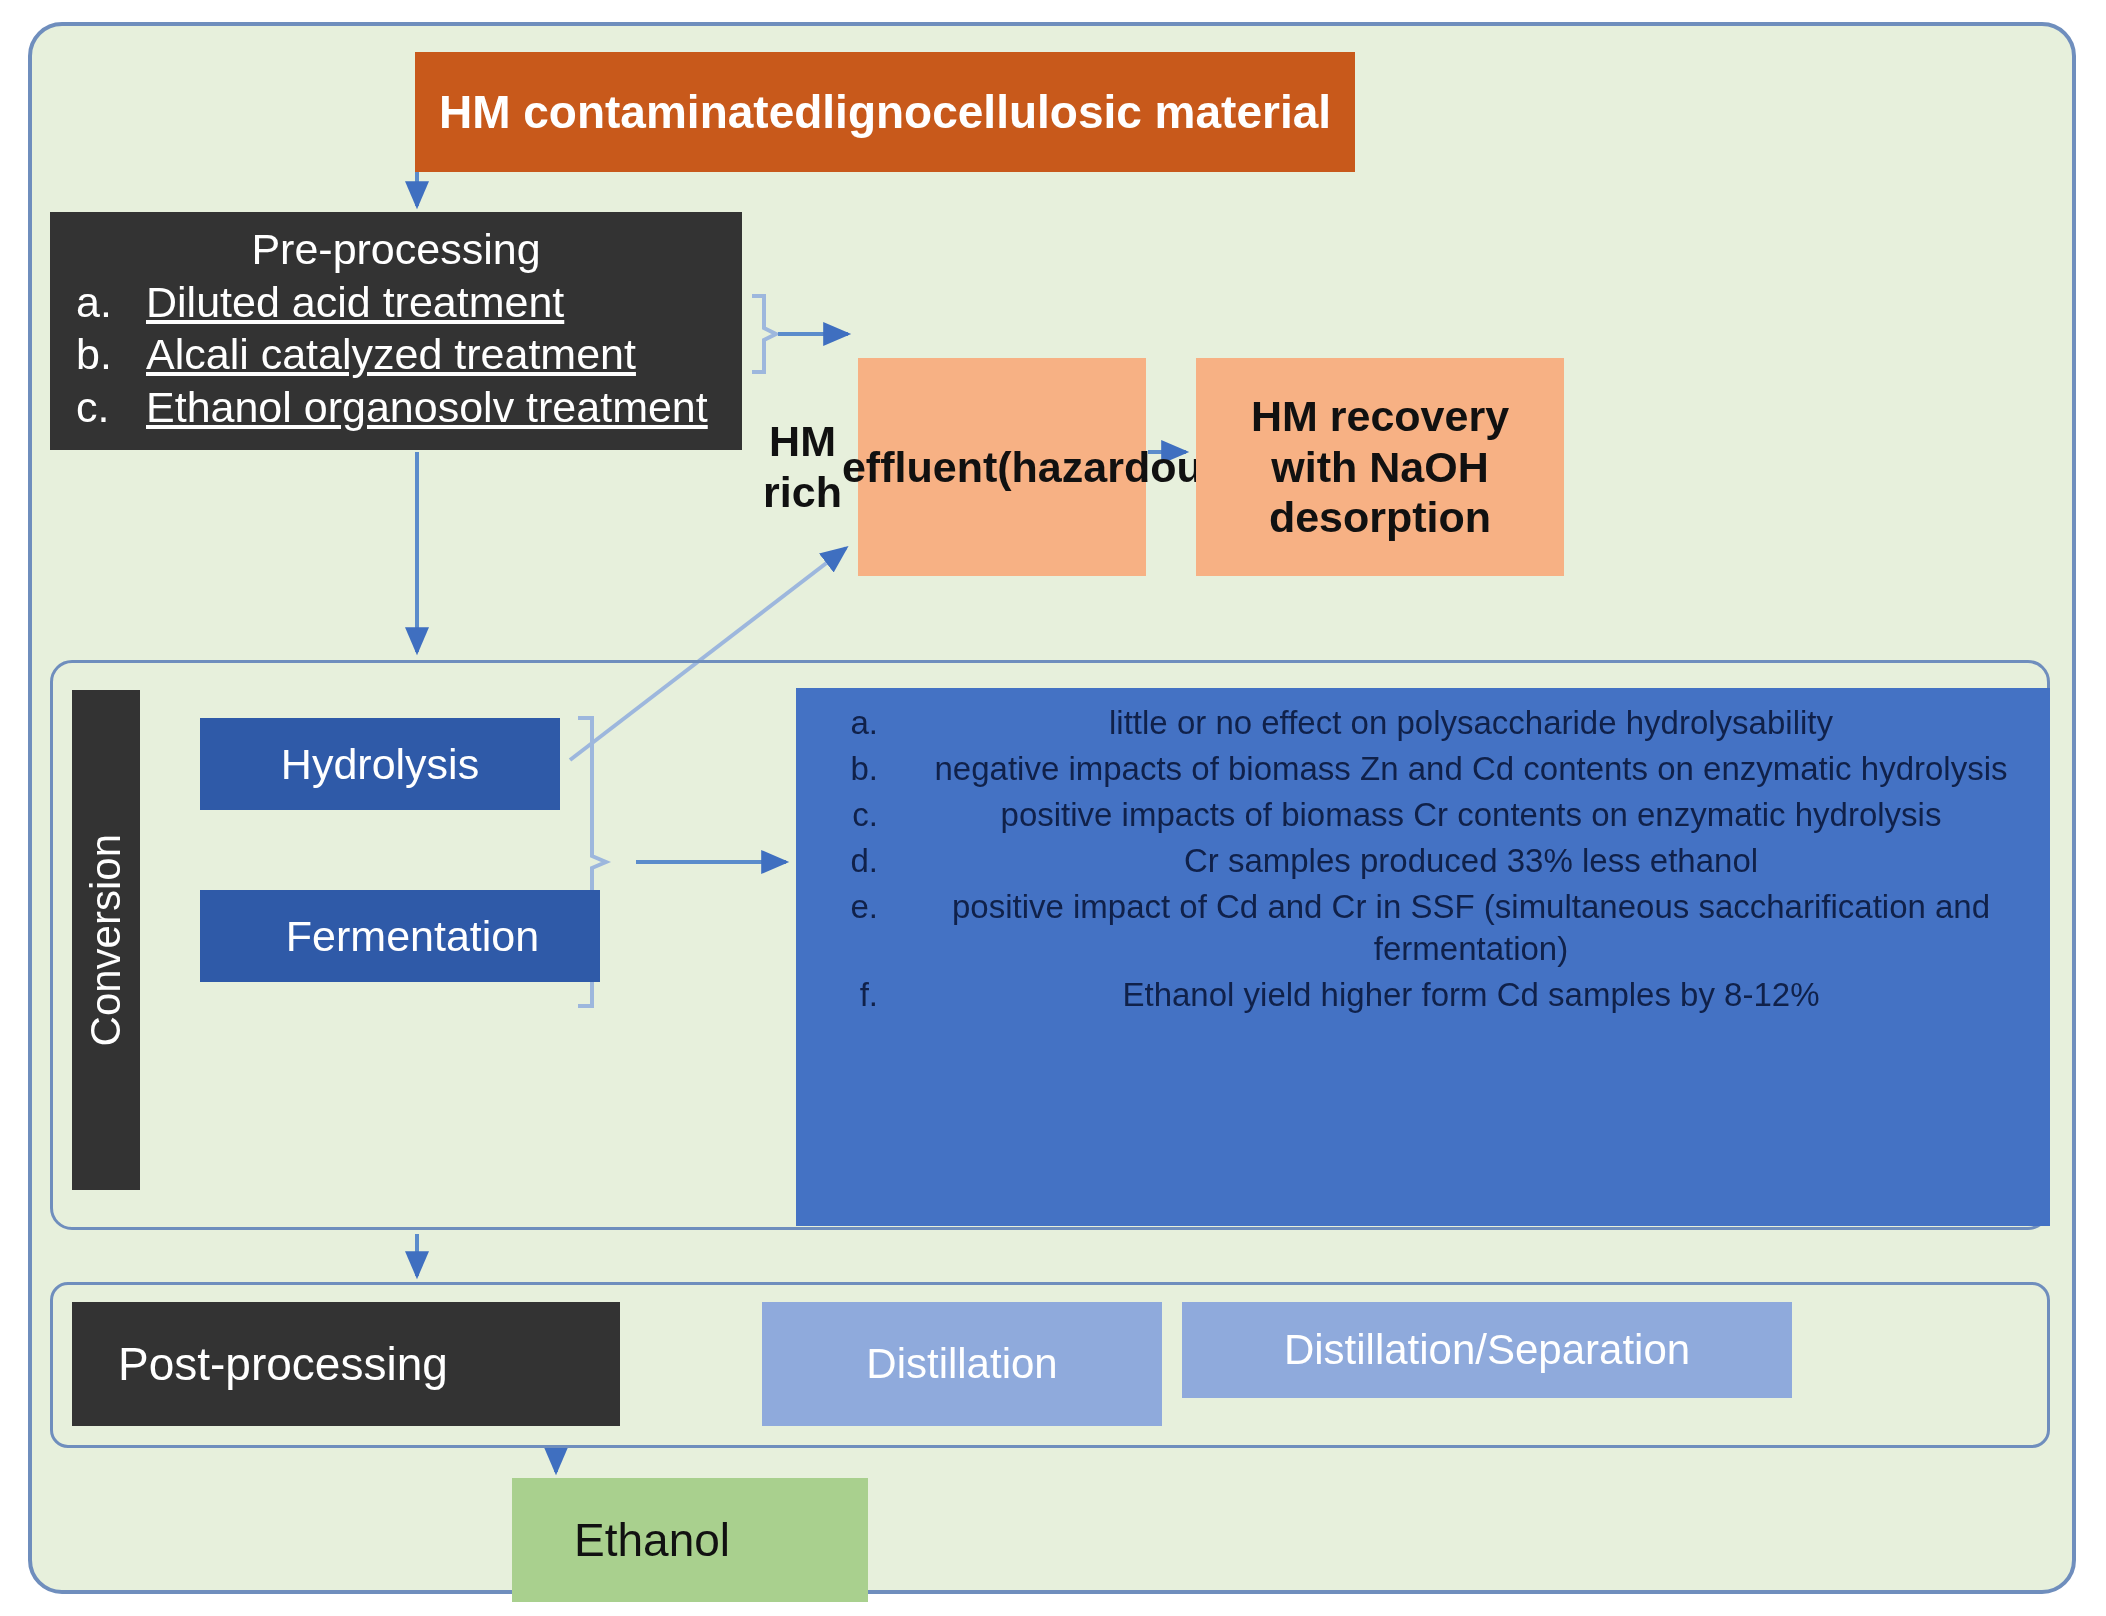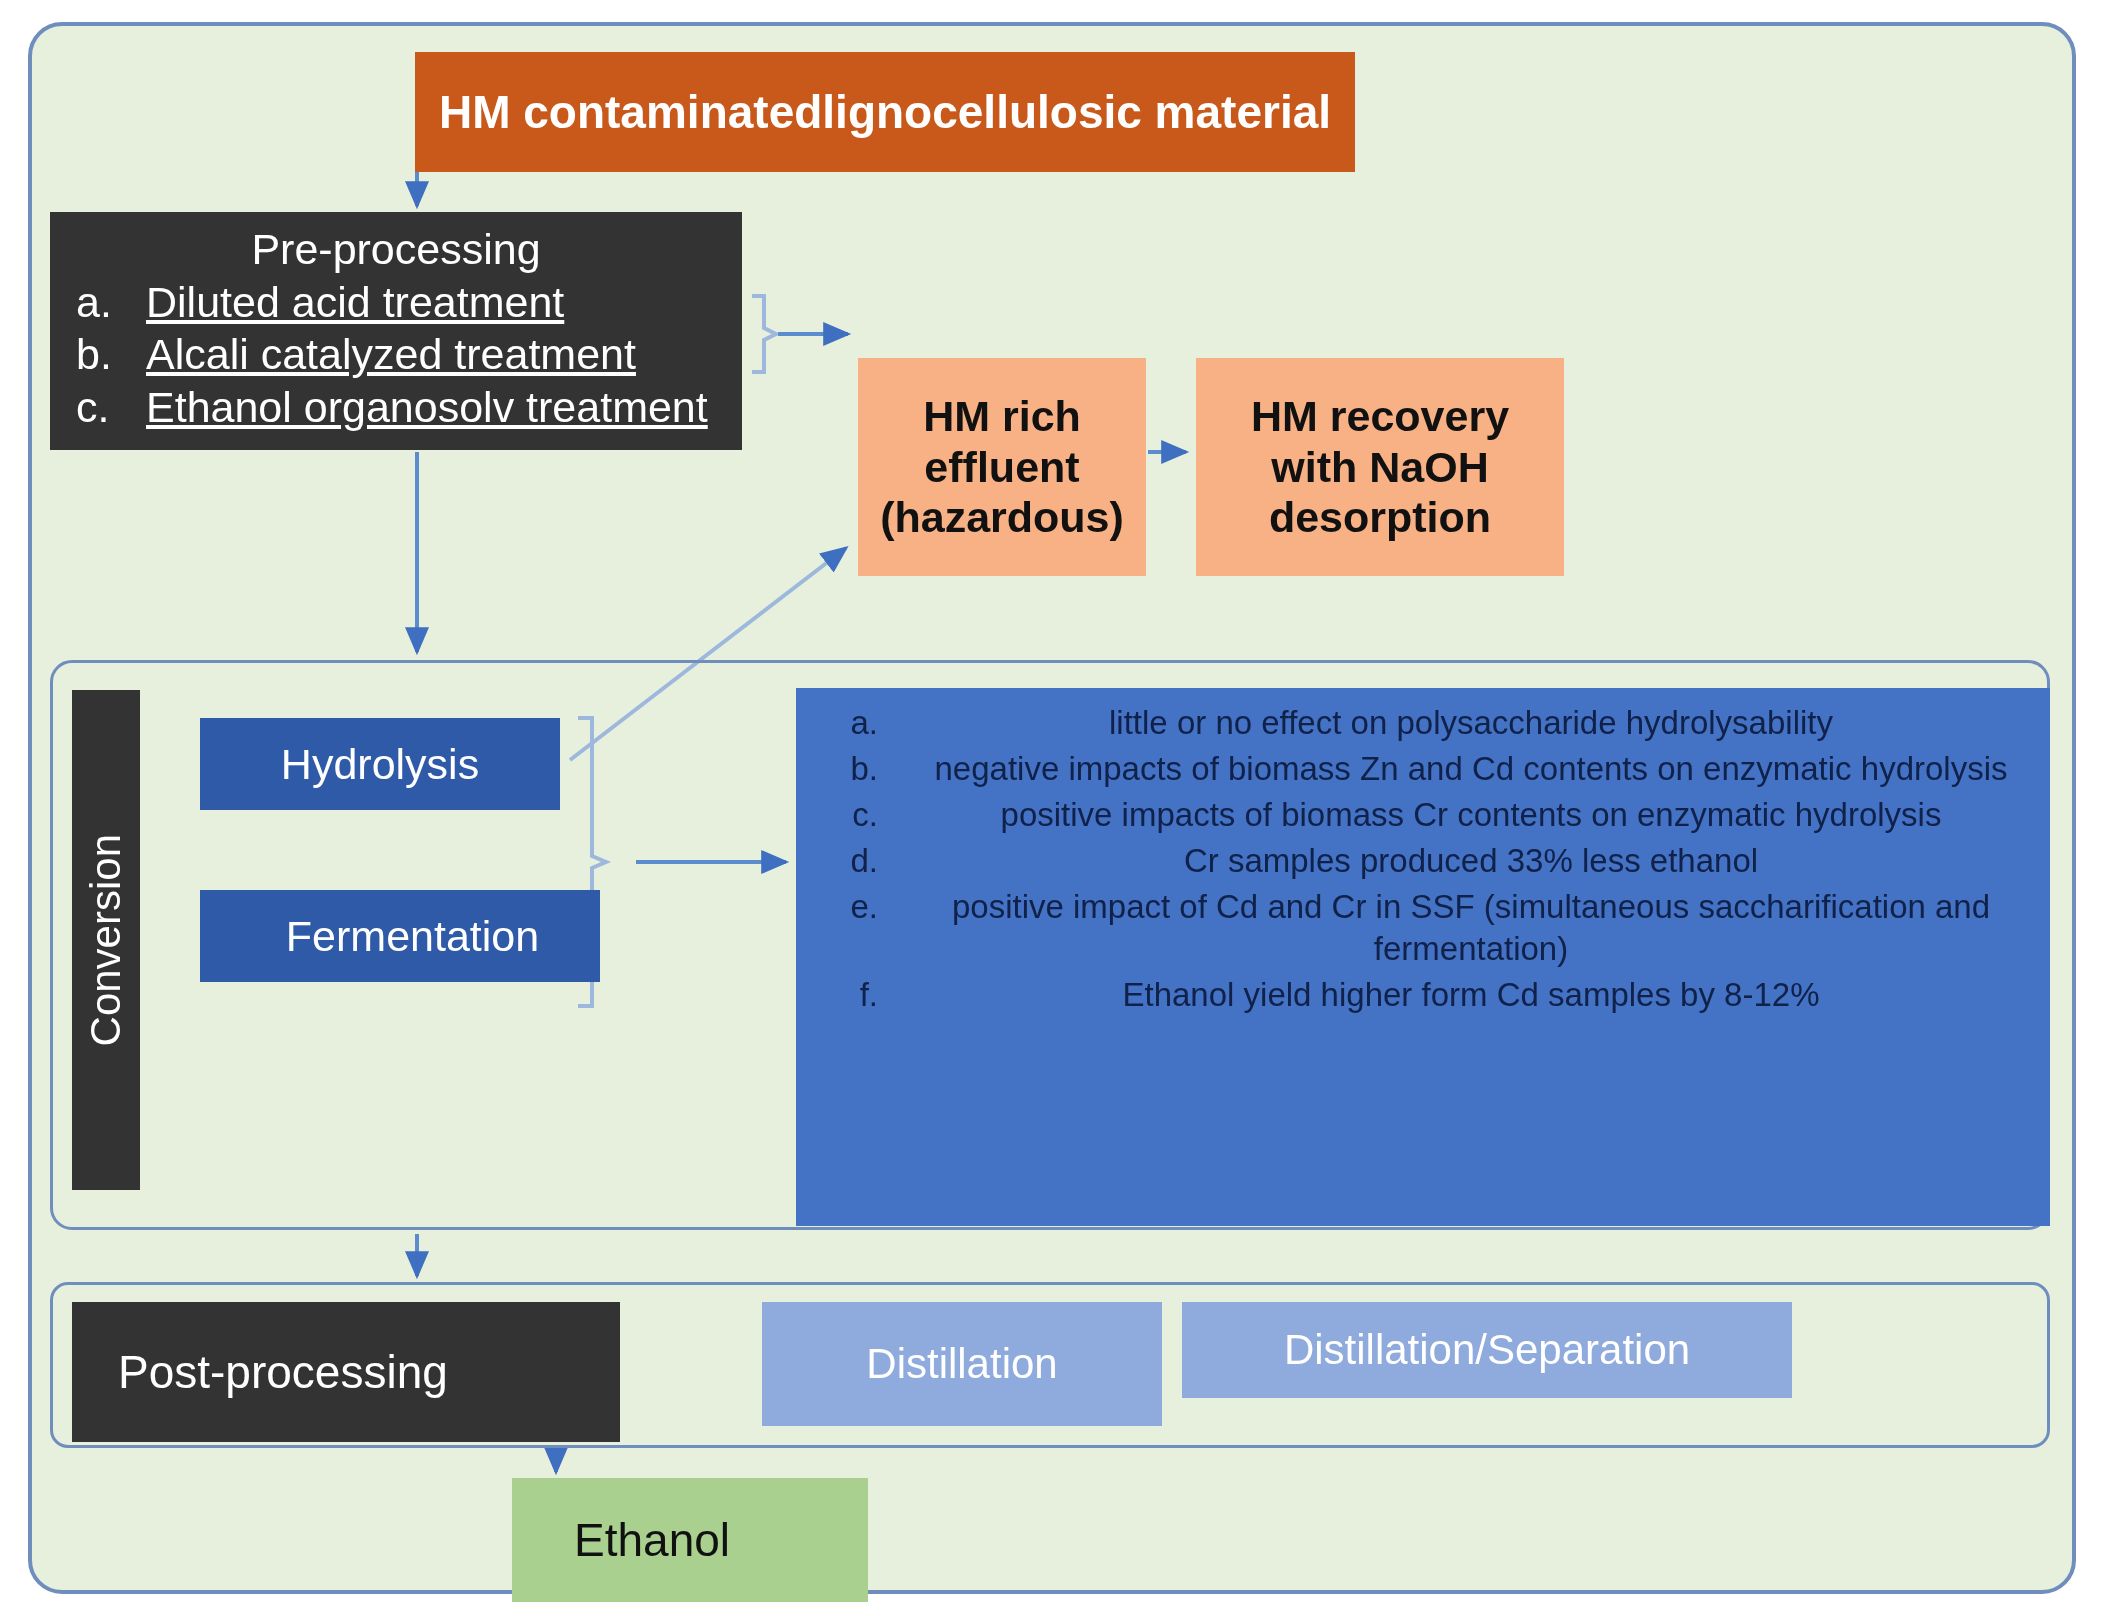--- a/index.html
+++ b/index.html
@@ -101,21 +101,21 @@
   #preprocessing .pp-text{
     text-align:left;
     white-space:nowrap;
     text-decoration:underline;
   }
 
   
   #hm-effluent{
     left:858px; top:358px;
     width:288px; height:218px;
-    flex-direction:column;
+    flex-direction:row;
   }
   #hm-recovery{
     left:1196px; top:358px;
     width:368px; height:218px;
     flex-direction:column;
   }
   .peach-line{display:block;}
 
   
   #conversion-container{
@@ -182,21 +182,21 @@
   #post-container{
     position:absolute;
     left:50px; top:1282px;
     width:2000px; height:166px;
     border:3px solid #6f8ebd;
     border-radius:18px;
     box-sizing:border-box;
   }
   #post-processing{
     left:72px; top:1302px;
-    width:548px; height:140px;
+    width:548px; height:124px;
     font-size:46px;
     justify-content:flex-start;
     padding-left:46px;
   }
   #distillation{
     left:762px; top:1302px;
     width:400px; height:124px;
   }
   #distillation-separation{
     left:1182px; top:1302px;

